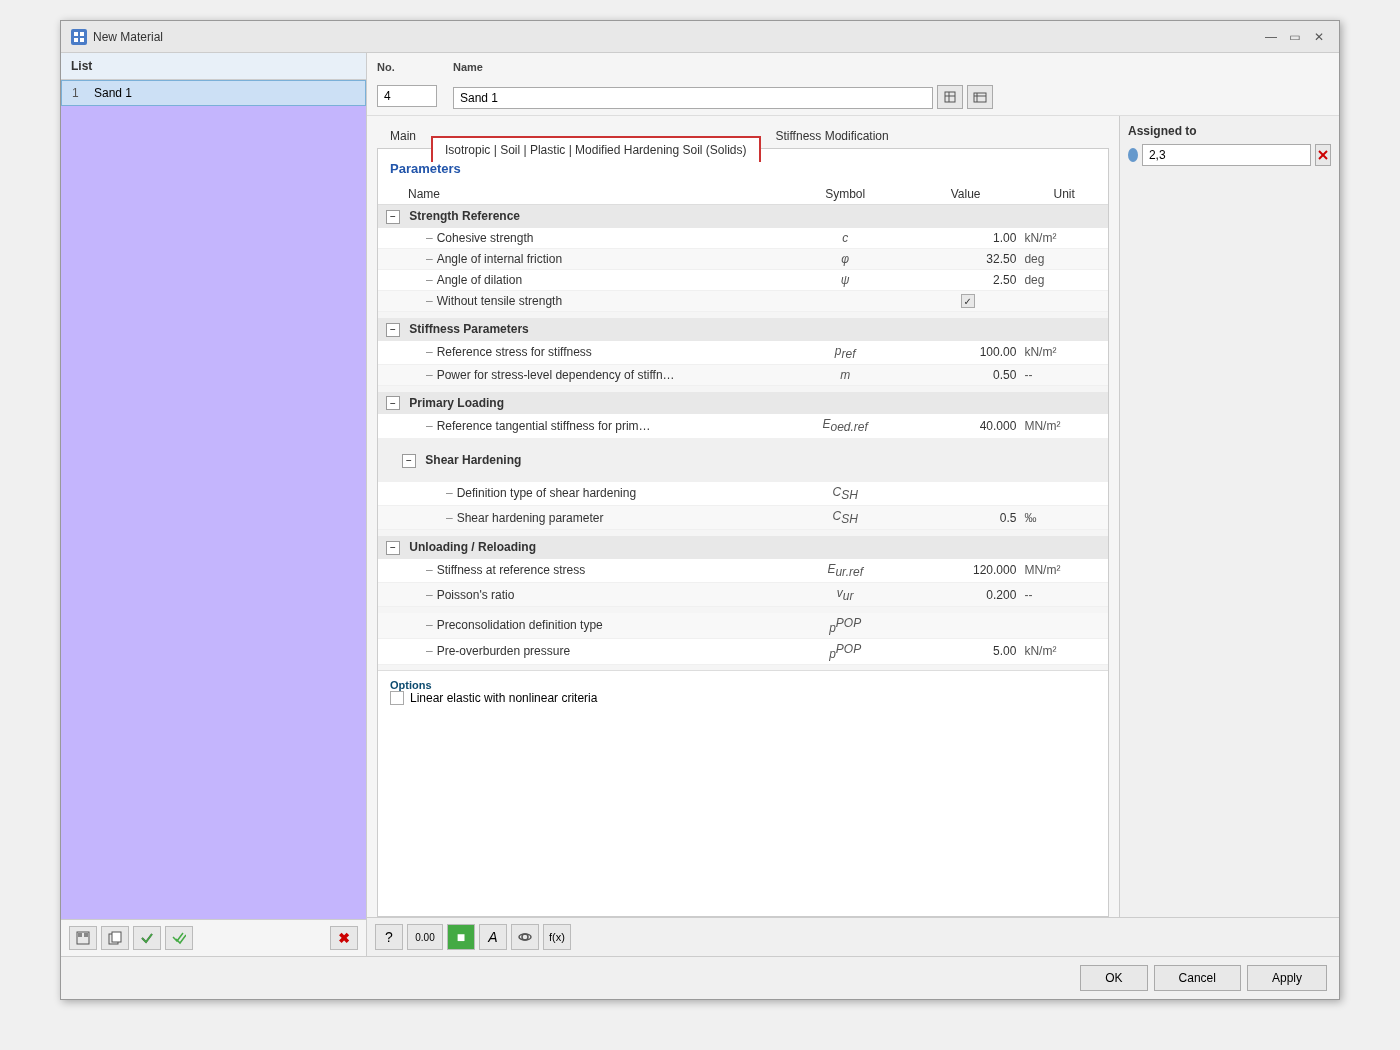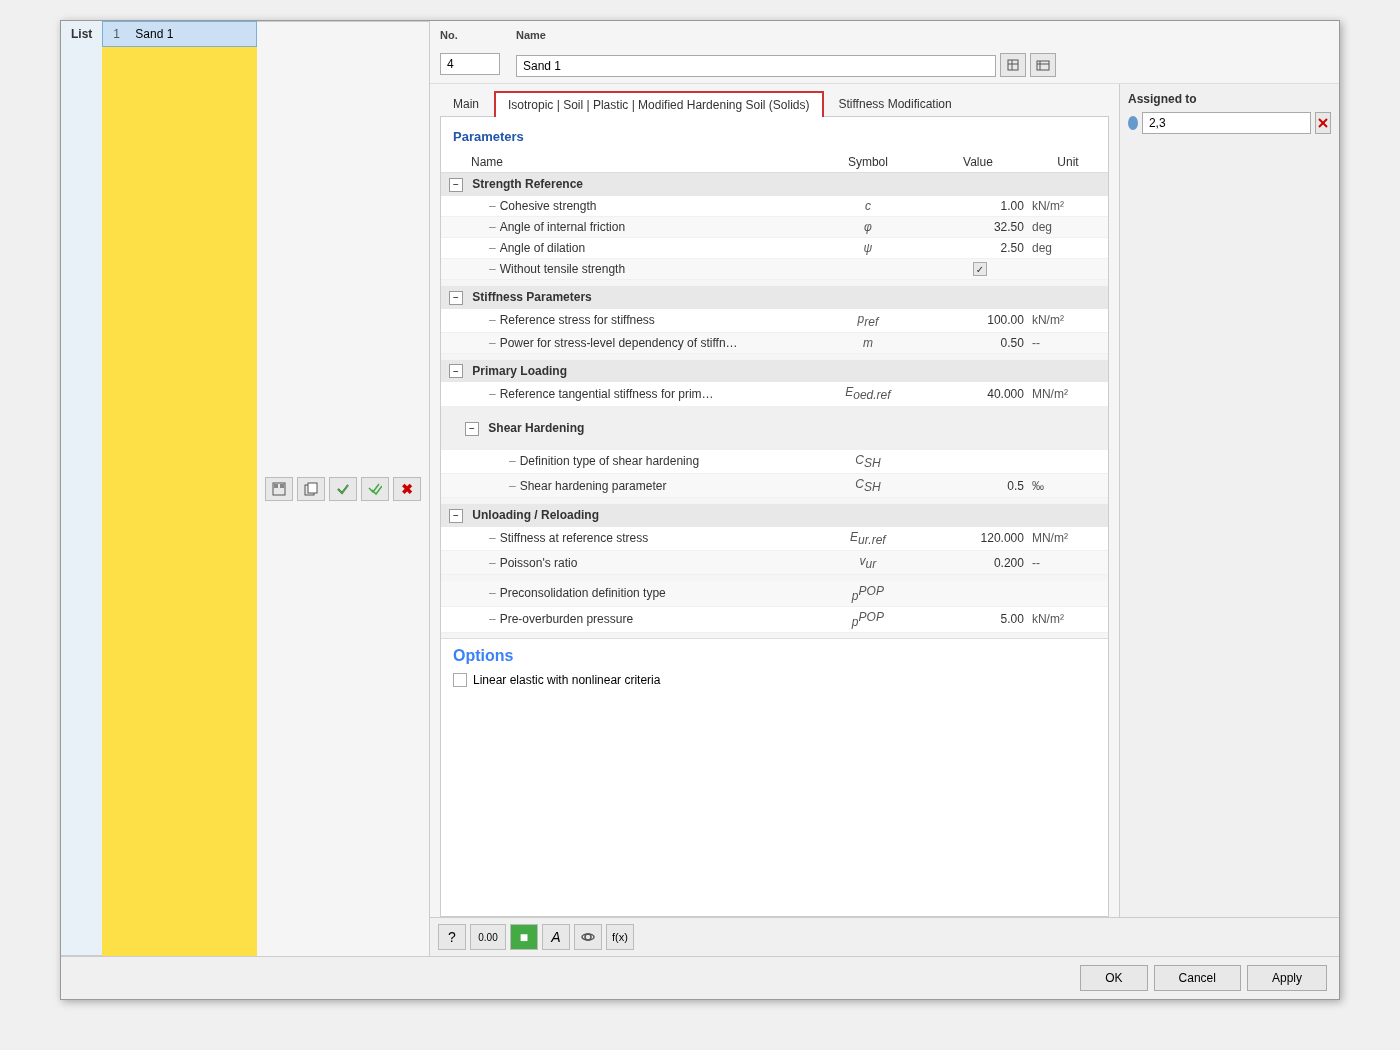--- a/index.html
+++ b/index.html
@@ -70,25 +70,25 @@
     }
 
     .window-body {
       display: flex;
       flex: 1;
       overflow: hidden;
     }
 
     
     .sidebar {
-      width: 369px;
-      background: #fde047;
+      width: 306px;
+      background: #c4b5fd;
       border-right: 1px solid #ccc;
       display: flex;
-      flex-direction: row;
+      flex-direction: column;
     }
     .sidebar-header {
       background: #e8f0f8;
       padding: 6px 10px;
       font-weight: bold;
       font-size: 12px;
       color: #333;
       border-bottom: 1px solid #ccc;
     }
     .sidebar-list {
@@ -227,21 +227,21 @@
       color: #333;
       background: transparent;
     }
     .tab.active {
       background: white;
       border: 2px solid #cc3333;
       border-bottom: none;
       color: #333;
       font-weight: 500;
       position: relative;
-      top: 1px;
+      top: 14px;
     }
 
     
     .params-area {
       background: white;
       border: 1px solid #ccc;
       border-top: none;
       flex: 1;
       overflow-y: auto;
       padding: 8px 0;
@@ -347,23 +347,23 @@
       font-size: 12px;
     }
 
     
     .options-area {
       padding: 8px 12px;
       border-top: 1px solid #ddd;
     }
     .options-header {
       font-weight: bold;
-      color: #3b82f6;
-      font-size: 16px;
-      margin-bottom: 8px;
+      color: #0c4a6e;
+      font-size: 11px;
+      margin-bottom: 0;
     }
     .checkbox-row {
       display: flex;
       align-items: center;
       gap: 6px;
       font-size: 12px;
     }
     .checkbox-box {
       width: 14px;
       height: 14px;
@@ -435,20 +435,38 @@
       background: #f0f0f0;
       border-left: 1px solid #ccc;
       padding-top: 8px;
     }
   </style>
 </head>
 <body>
 
 <div class="window">
 
+  <div class="titlebar">
+    <div class="titlebar-left">
+      <div class="titlebar-icon">
+        <svg width="12" height="12" viewBox="0 0 12 12">
+          <rect x="1" y="1" width="4" height="4" fill="white"></rect>
+          <rect x="7" y="1" width="4" height="4" fill="white"></rect>
+          <rect x="1" y="7" width="4" height="4" fill="white"></rect>
+          <rect x="7" y="7" width="4" height="4" fill="white"></rect>
+        </svg>
+      </div>
+      <span class="titlebar-title">New Material</span>
+    </div>
+    <div class="titlebar-controls">
+      <button class="titlebar-btn">—</button>
+      <button class="titlebar-btn">▭</button>
+      <button class="titlebar-btn close">✕</button>
+    </div>
+  </div>
 
   <div class="window-body">
 
     <div class="sidebar">
       <div class="sidebar-header">List</div>
       <div class="sidebar-list">
         <div class="sidebar-item selected">
           <span class="sidebar-item-number">1</span>
           <span>Sand 1</span>
         </div>

